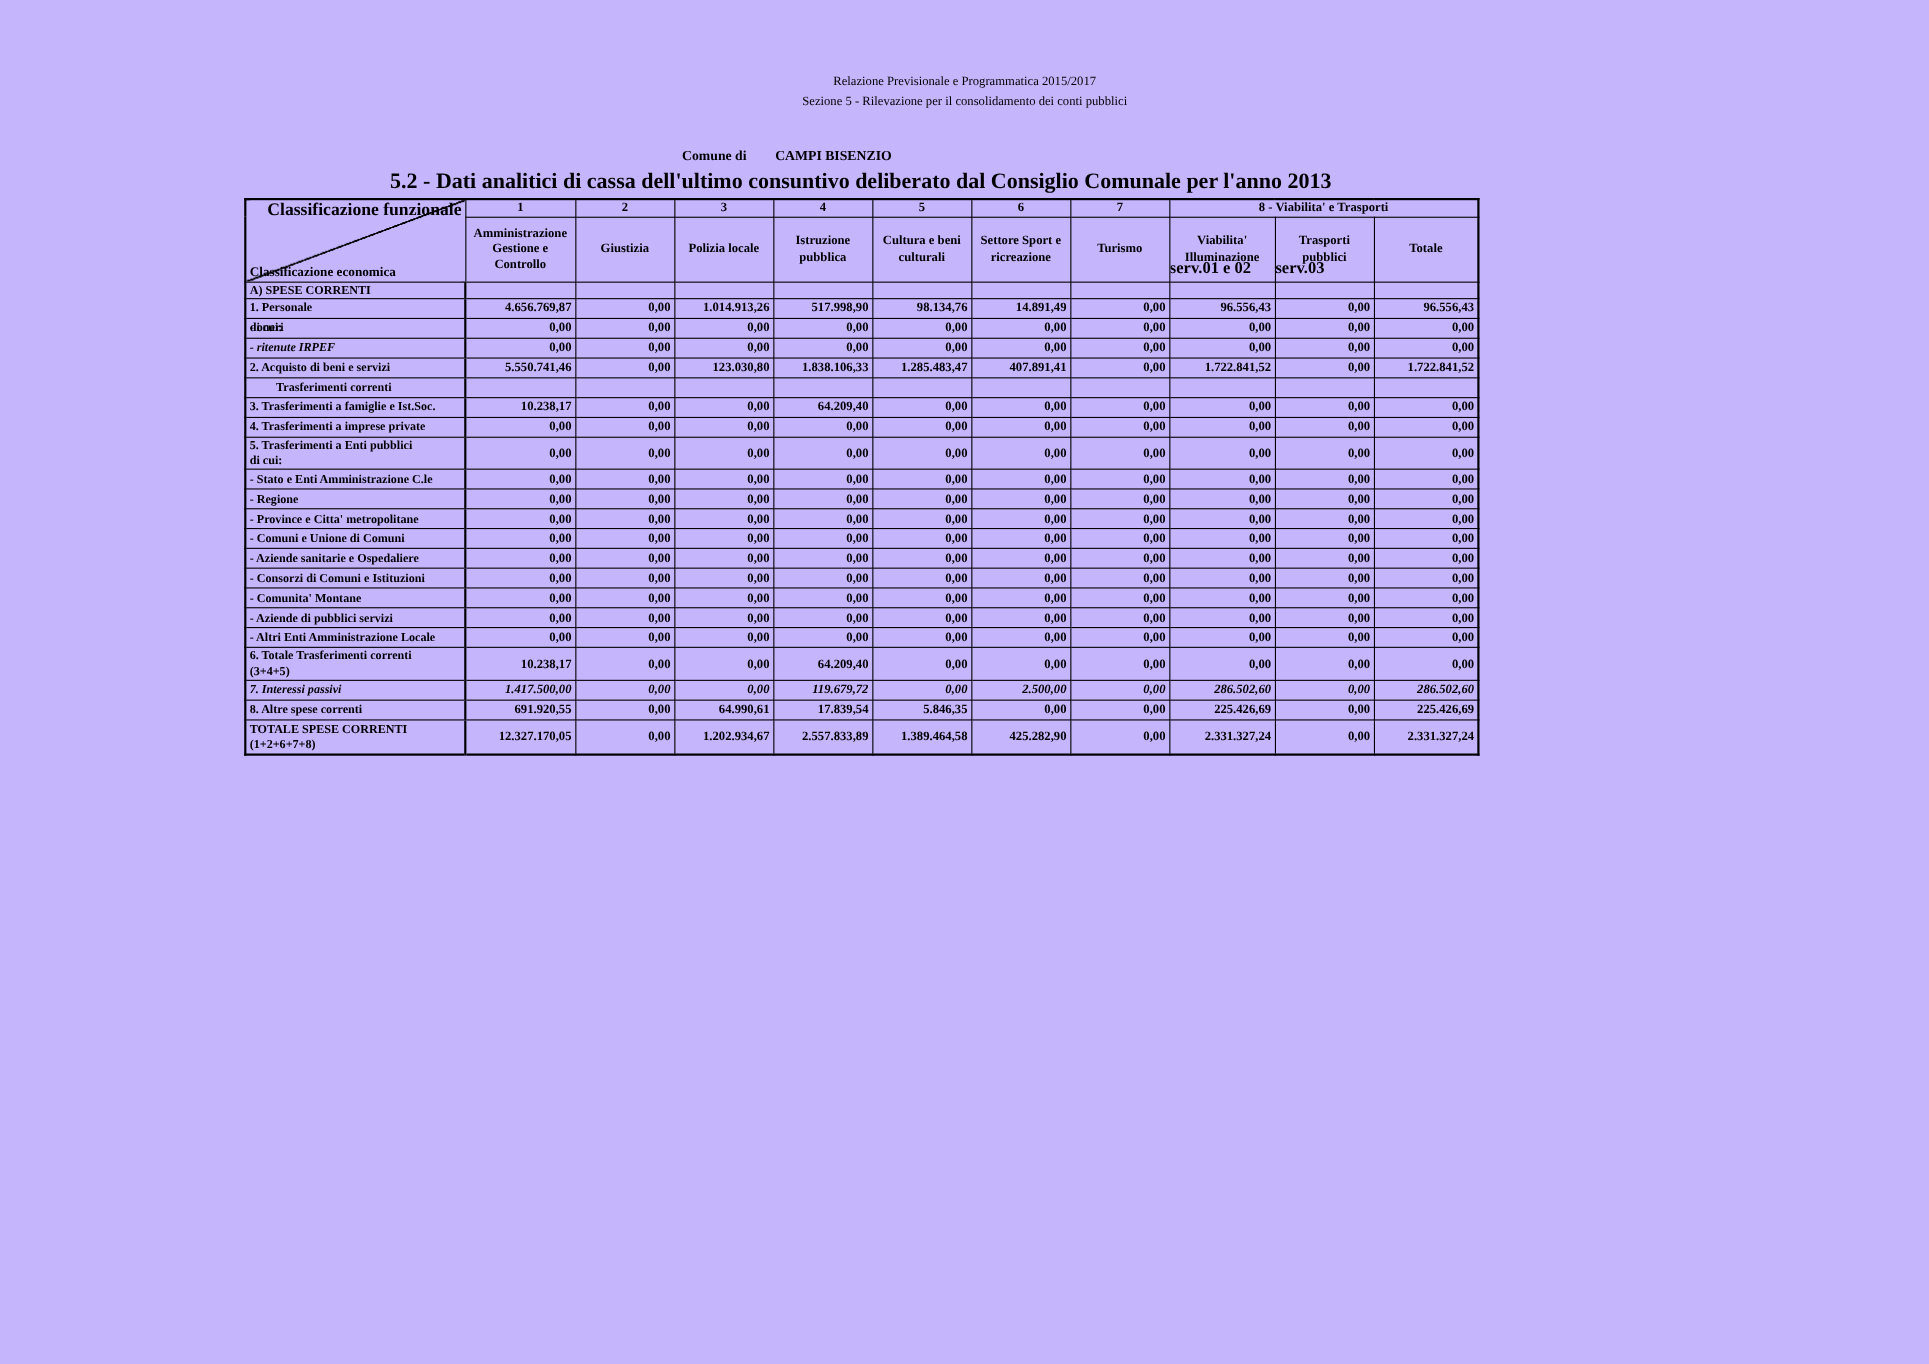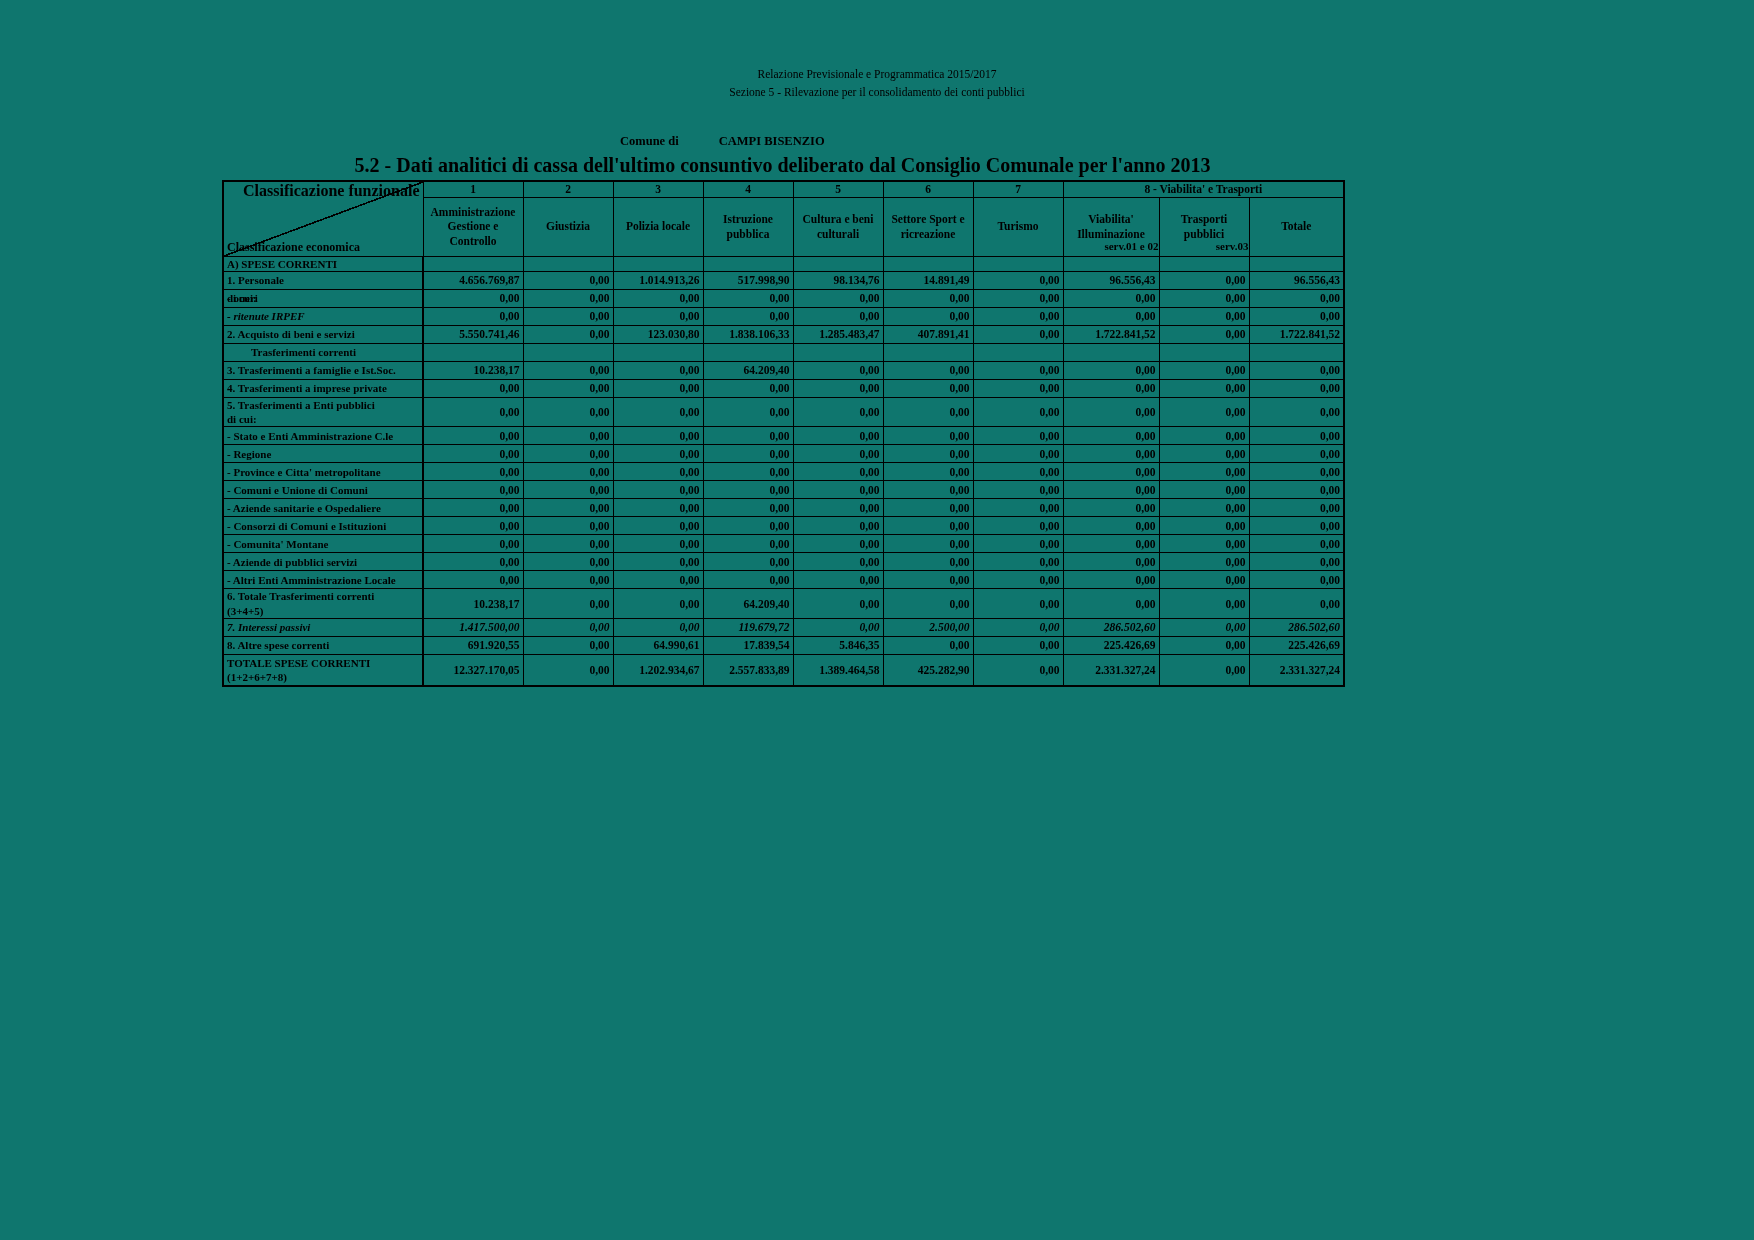--- a/index.html
+++ b/index.html
@@ -1,34 +1,34 @@
 <!DOCTYPE html>
 <html><head>
 <meta charset="utf-8">
 <style>
   html,body { margin:0; padding:0; background:#e8e8e8; }
   .page {
-    width:1754px; height:1240px; background:#0f766e; position:relative;
+    width:1754px; height:1240px; background:#c4b5fd; position:relative;
     font-family:"Liberation Serif", serif; color:#000; overflow:hidden;
   }
   .doc-header { padding-top:66px; text-align:center; font-size:11.5px; line-height:1.55; }
   .content { margin-left:222px; width:1121px; }
-  .comune-line { margin-top:32px; padding-left:398px; font-weight:bold; font-size:12.5px; display:flex; gap:40px; }
+  .comune-line { margin-top:32px; padding-left:398px; font-weight:bold; font-size:12.5px; display:flex; gap:26px; }
   .main-title { margin-top:5px; text-align:center; font-weight:bold; font-size:20px; }
 
   table.grid {
     border-collapse:collapse; table-layout:fixed; width:1121px; margin-top:3px;
     font-size:11.5px; font-weight:bold;
   }
   table.grid { border:2px solid #000; }
   table.grid td { border:1px solid #000; padding:0 3px; overflow:hidden; vertical-align:middle; }
   thead td { border-width:2px; text-align:center; }
   .hnum-row td { height:15px; font-size:11.5px; padding:0; }
   .htitle-row td { height:58px; position:relative; line-height:1.25; padding:0 2px; }
-  .col-sub { position:absolute; bottom:2px; left:0; right:0; text-align:right; font-size:11px; }
+  .col-sub { position:absolute; bottom:2px; left:0; right:0; text-align:left; font-size:15px; }
 
   .corner-cell {
     position:relative; padding:0 !important;
     background:linear-gradient(to bottom right,
       transparent 0, transparent calc(50% - 0.8px),
       #000 calc(50% - 0.8px), #000 calc(50% + 0.8px),
       transparent calc(50% + 0.8px));
   }
   .corner-top { position:absolute; top:0px; right:3px; font-size:16px; font-weight:bold; }
   .corner-bottom { position:absolute; bottom:1px; left:3px; font-size:12px; font-weight:bold; }

